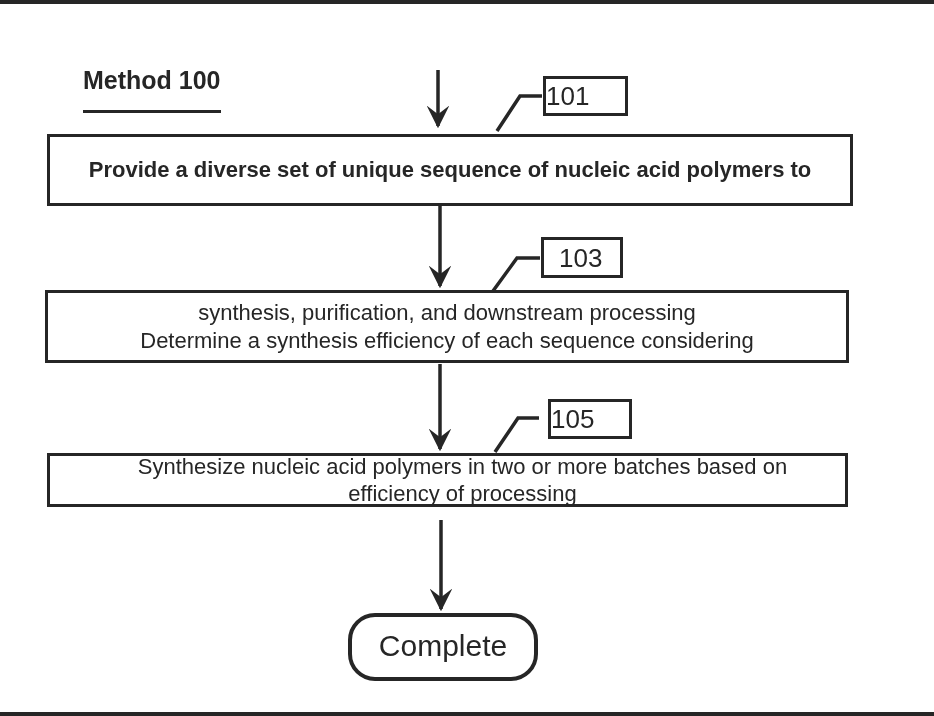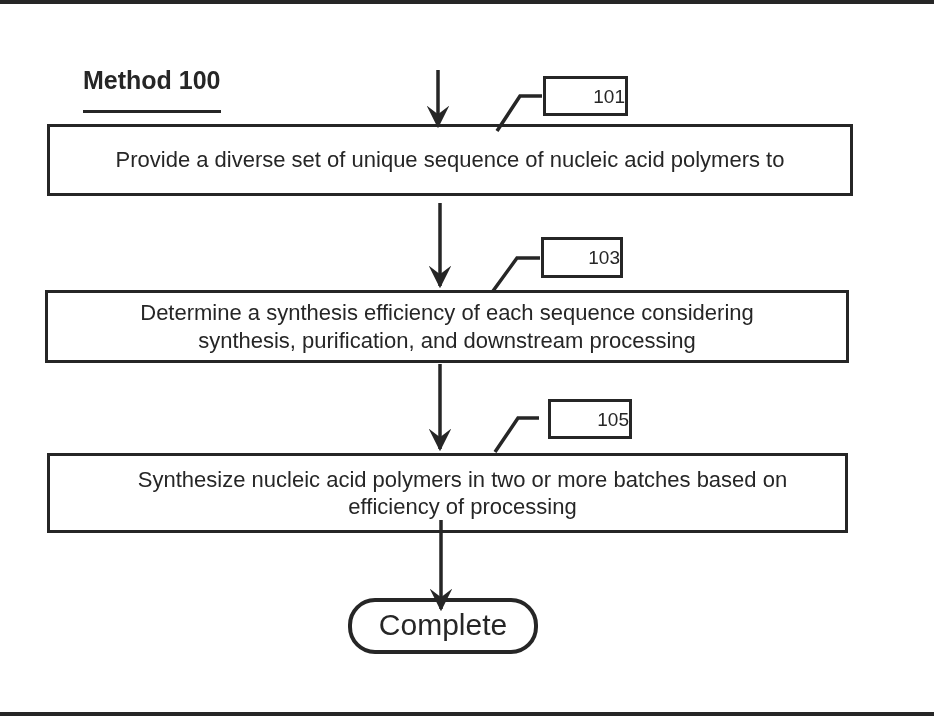--- a/index.html
+++ b/index.html
@@ -37,21 +37,21 @@
     border-radius: 27px;
     background: var(--bg);
     display: flex;
     align-items: center;
     justify-content: center;
     font-size: 30px;
     line-height: 1;
     padding-bottom: 3px;
   }
   #start-terminal  { left: 350px; top: 17px;  width: 189px; height: 53px; }
-  #complete-terminal { left: 348px; top: 598px; width: 190px; height: 56px; }
+  #complete-terminal { left: 348px; top: 613px; width: 190px; height: 68px; }
 
   .method-label {
     position: absolute;
     left: 83px;
     top: 67px;
     font-size: 25px;
     font-weight: bold;
     border-bottom: 3px solid var(--ink);
     padding-bottom: 15px;
     line-height: 1.1;
@@ -63,33 +63,33 @@
     border: 3.5px solid var(--ink);
     background: var(--bg);
     display: flex;
     flex-direction: column;
     align-items: center;
     justify-content: center;
     text-align: center;
     font-size: 22px;
     line-height: 28px;
   }
-  #step-box-101 { left: 47px; top: 124px; width: 806px; height: 72px; }
+  #step-box-101 { left: 47px; top: 134px; width: 806px; height: 72px; font-weight: bold; }
   #step-box-103 { left: 45px; top: 290px; width: 804px; height: 73px; }
-  #step-box-105 { left: 47px; top: 453px; width: 801px; height: 80px; line-height: 27px; padding-left: 30px; }
+  #step-box-105 { left: 47px; top: 453px; width: 801px; height: 54px; line-height: 27px; padding-left: 30px; }
 
   .ref-box {
     position: absolute;
     box-sizing: border-box;
     border: 3.5px solid var(--ink);
     background: var(--bg);
     display: flex;
     align-items: center;
-    justify-content: flex-end;
-    font-size: 19px;
+    justify-content: flex-start;
+    font-size: 26px;
     line-height: 1;
   }
   #ref-box-101 { left: 543px; top: 76px;  width: 85px; height: 40px; }
   #ref-box-103 { left: 541px; top: 237px; width: 82px; height: 41px; padding-left: 15px; }
   #ref-box-105 { left: 540px; top: 399px; width: 84px; height: 40px; margin-left: 8px; }
 
   #connector-layer {
     position: absolute;
     left: 0;
     top: 0;
@@ -116,22 +116,22 @@
   <div class="rule rule-bottom"></div>
 
   <div class="method-label">Method 100</div>
 
 
   <div class="step-box" id="step-box-101">
     <div>Provide a diverse set of unique sequence of nucleic acid polymers to</div>
   </div>
 
   <div class="step-box" id="step-box-103">
+    <div>synthesis, purification, and downstream processing</div>
     <div>Determine a synthesis efficiency of each sequence considering</div>
-    <div>synthesis, purification, and downstream processing</div>
   </div>
 
   <div class="step-box" id="step-box-105">
     <div>Synthesize nucleic acid polymers in two or more batches based on</div>
     <div>efficiency of processing</div>
   </div>
 
   <div class="ref-box" id="ref-box-101">
     <span>101</span>
   </div>

